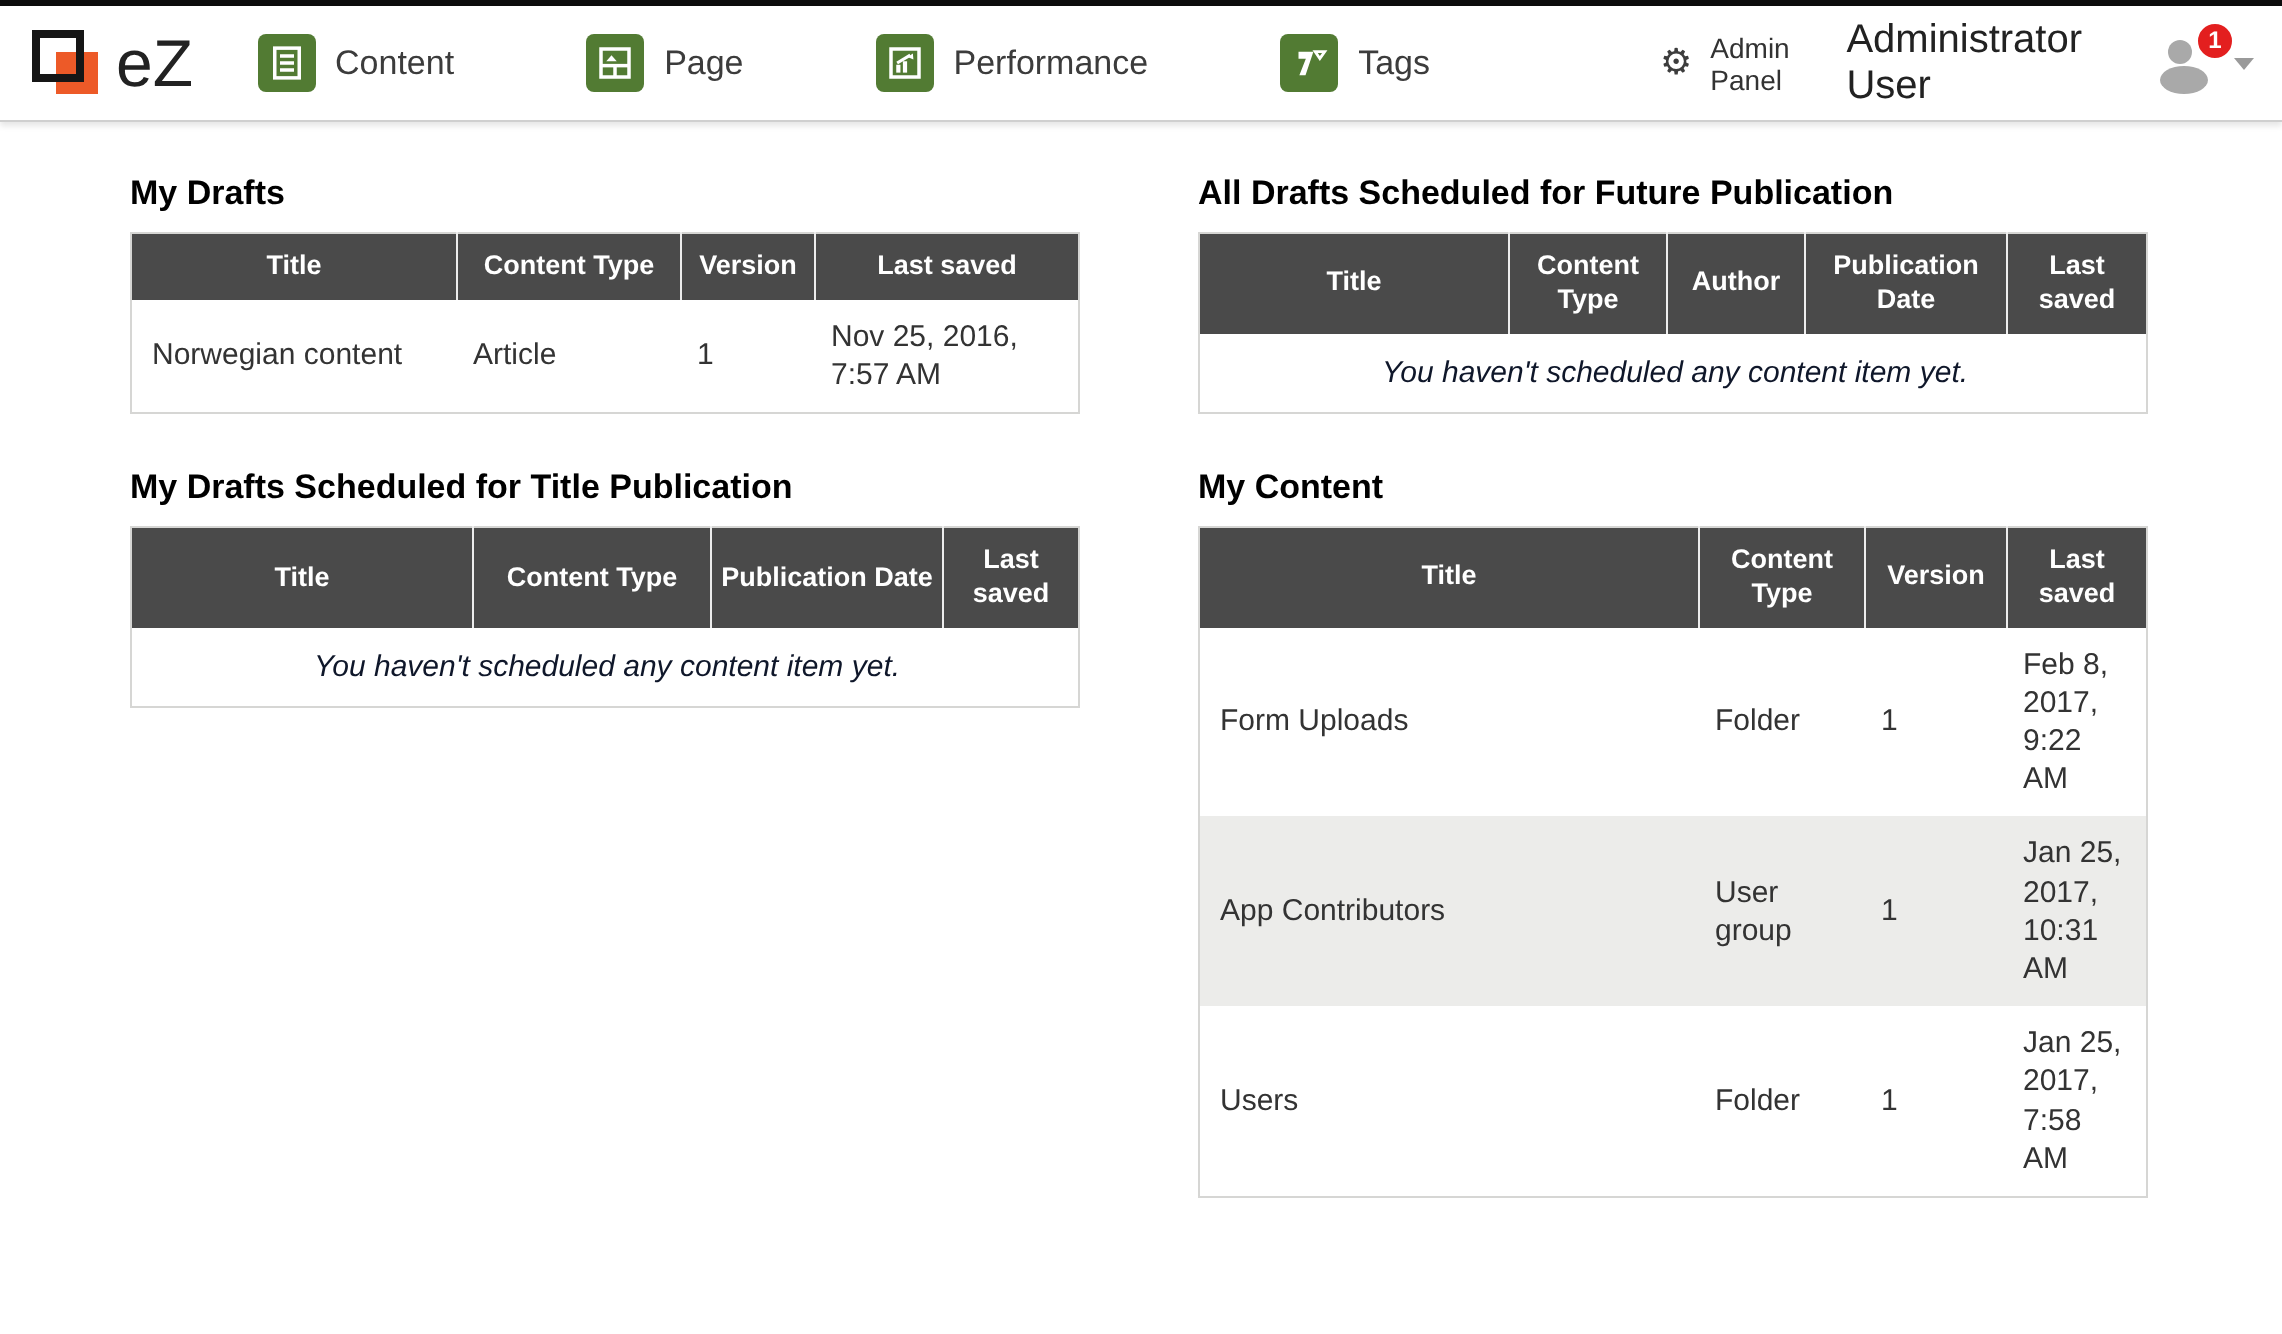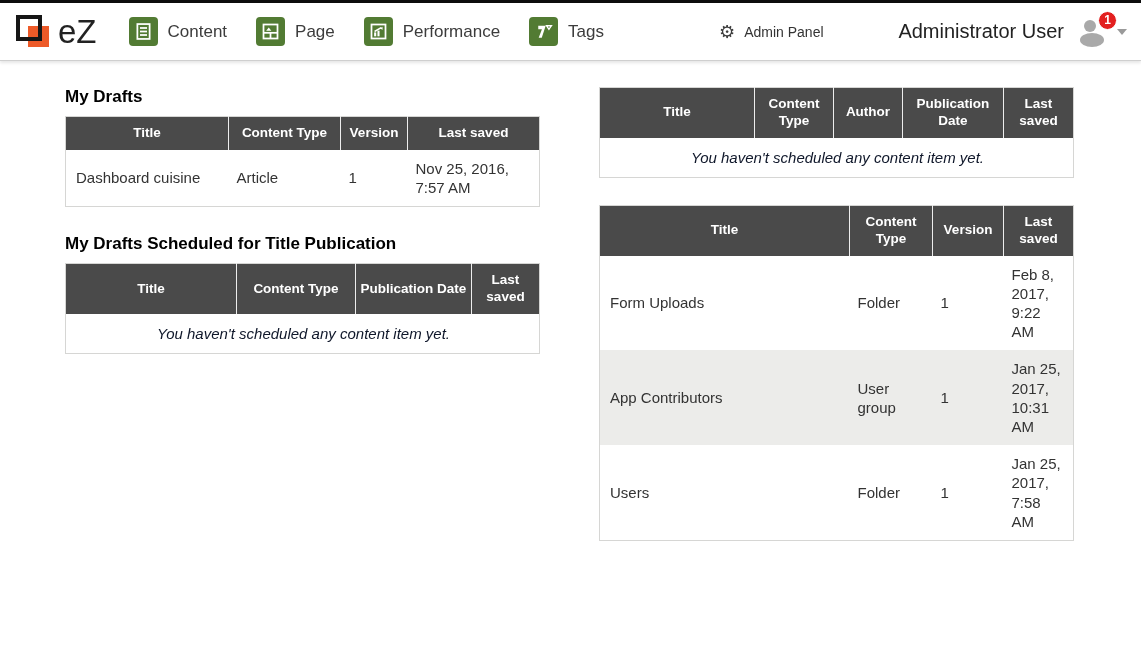--- a/index.html
+++ b/index.html
@@ -13,21 +13,21 @@
     box-shadow: 0 2px 3px rgba(0,0,0,0.10); position: relative; z-index: 5; }
 
   .logo { display: flex; align-items: center; margin-right: 32px; cursor: pointer; justify-content: flex-end; }
   .logo-mark { position: relative; width: 40px; height: 40px; }
   .logo-orange { position: absolute; left: 13px; top: 14px; width: 21px; height: 21px;
     background: #ed5a28; }
   .logo-outline { position: absolute; left: 1px; top: 3px; width: 26px; height: 26px;
     border: 4px solid #161616; background: transparent; }
   .logo-text { font-size: 33px; line-height: 1; color: #222; margin-left: 3px; }
 
-  .nav { display: flex; align-items: center; }
+  .nav { display: flex; align-items: center; gap: 37px; }
   .nav-item { display: flex; align-items: center; margin-right: 29px; cursor: pointer; }
   .nav-icon { width: 29px; height: 29px; border-radius: 4px; background: #527b33;
     display: flex; align-items: center; justify-content: center; flex: 0 0 29px; }
   .nav-label { margin-left: 10px; font-size: 17px; color: #3c3c3c; }
 
   .admin-panel { display: flex; align-items: center; margin-left: 86px; cursor: pointer; }
   .gear { font-family: "DejaVu Sans", sans-serif; font-size: 18px; color: #3d3d3d;
     line-height: 1; }
   .admin-label { margin-left: 9px; font-size: 14px; color: #333; }
 
@@ -164,21 +164,21 @@
           <thead>
             <tr>
               <th>Title</th>
               <th>Content Type</th>
               <th>Version</th>
               <th>Last saved</th>
             </tr>
           </thead>
           <tbody>
             <tr>
-              <td>Dashboard cuisine</td>
+              <td>Norwegian content</td>
               <td>Article</td>
               <td>1</td>
               <td>Nov 25, 2016, 7:57 AM</td>
             </tr>
           </tbody>
         </table>
       </div>
 
       <div class="section">
         <div class="section-title">My Drafts Scheduled for Title Publication</div>
@@ -203,20 +203,21 @@
             </tr>
           </tbody>
         </table>
       </div>
 
     </div>
 
     <div class="col">
 
       <div class="section">
+        <div class="section-title">All Drafts Scheduled for Future Publication</div>
         <table>
           <colgroup>
               <col style="width:155px">
               <col style="width:79px">
               <col style="width:69px">
               <col style="width:101px">
               <col style="width:70px">
             </colgroup>
           <thead>
             <tr>
@@ -229,20 +230,21 @@
           </thead>
           <tbody>
             <tr>
               <td class="empty-cell" colspan="5">You haven't scheduled any content item yet.</td>
             </tr>
           </tbody>
         </table>
       </div>
 
       <div class="section">
+        <div class="section-title">My Content</div>
         <table>
           <colgroup>
               <col style="width:250px">
               <col style="width:83px">
               <col style="width:71px">
               <col style="width:70px">
             </colgroup>
           <thead>
             <tr>
               <th>Title</th>

